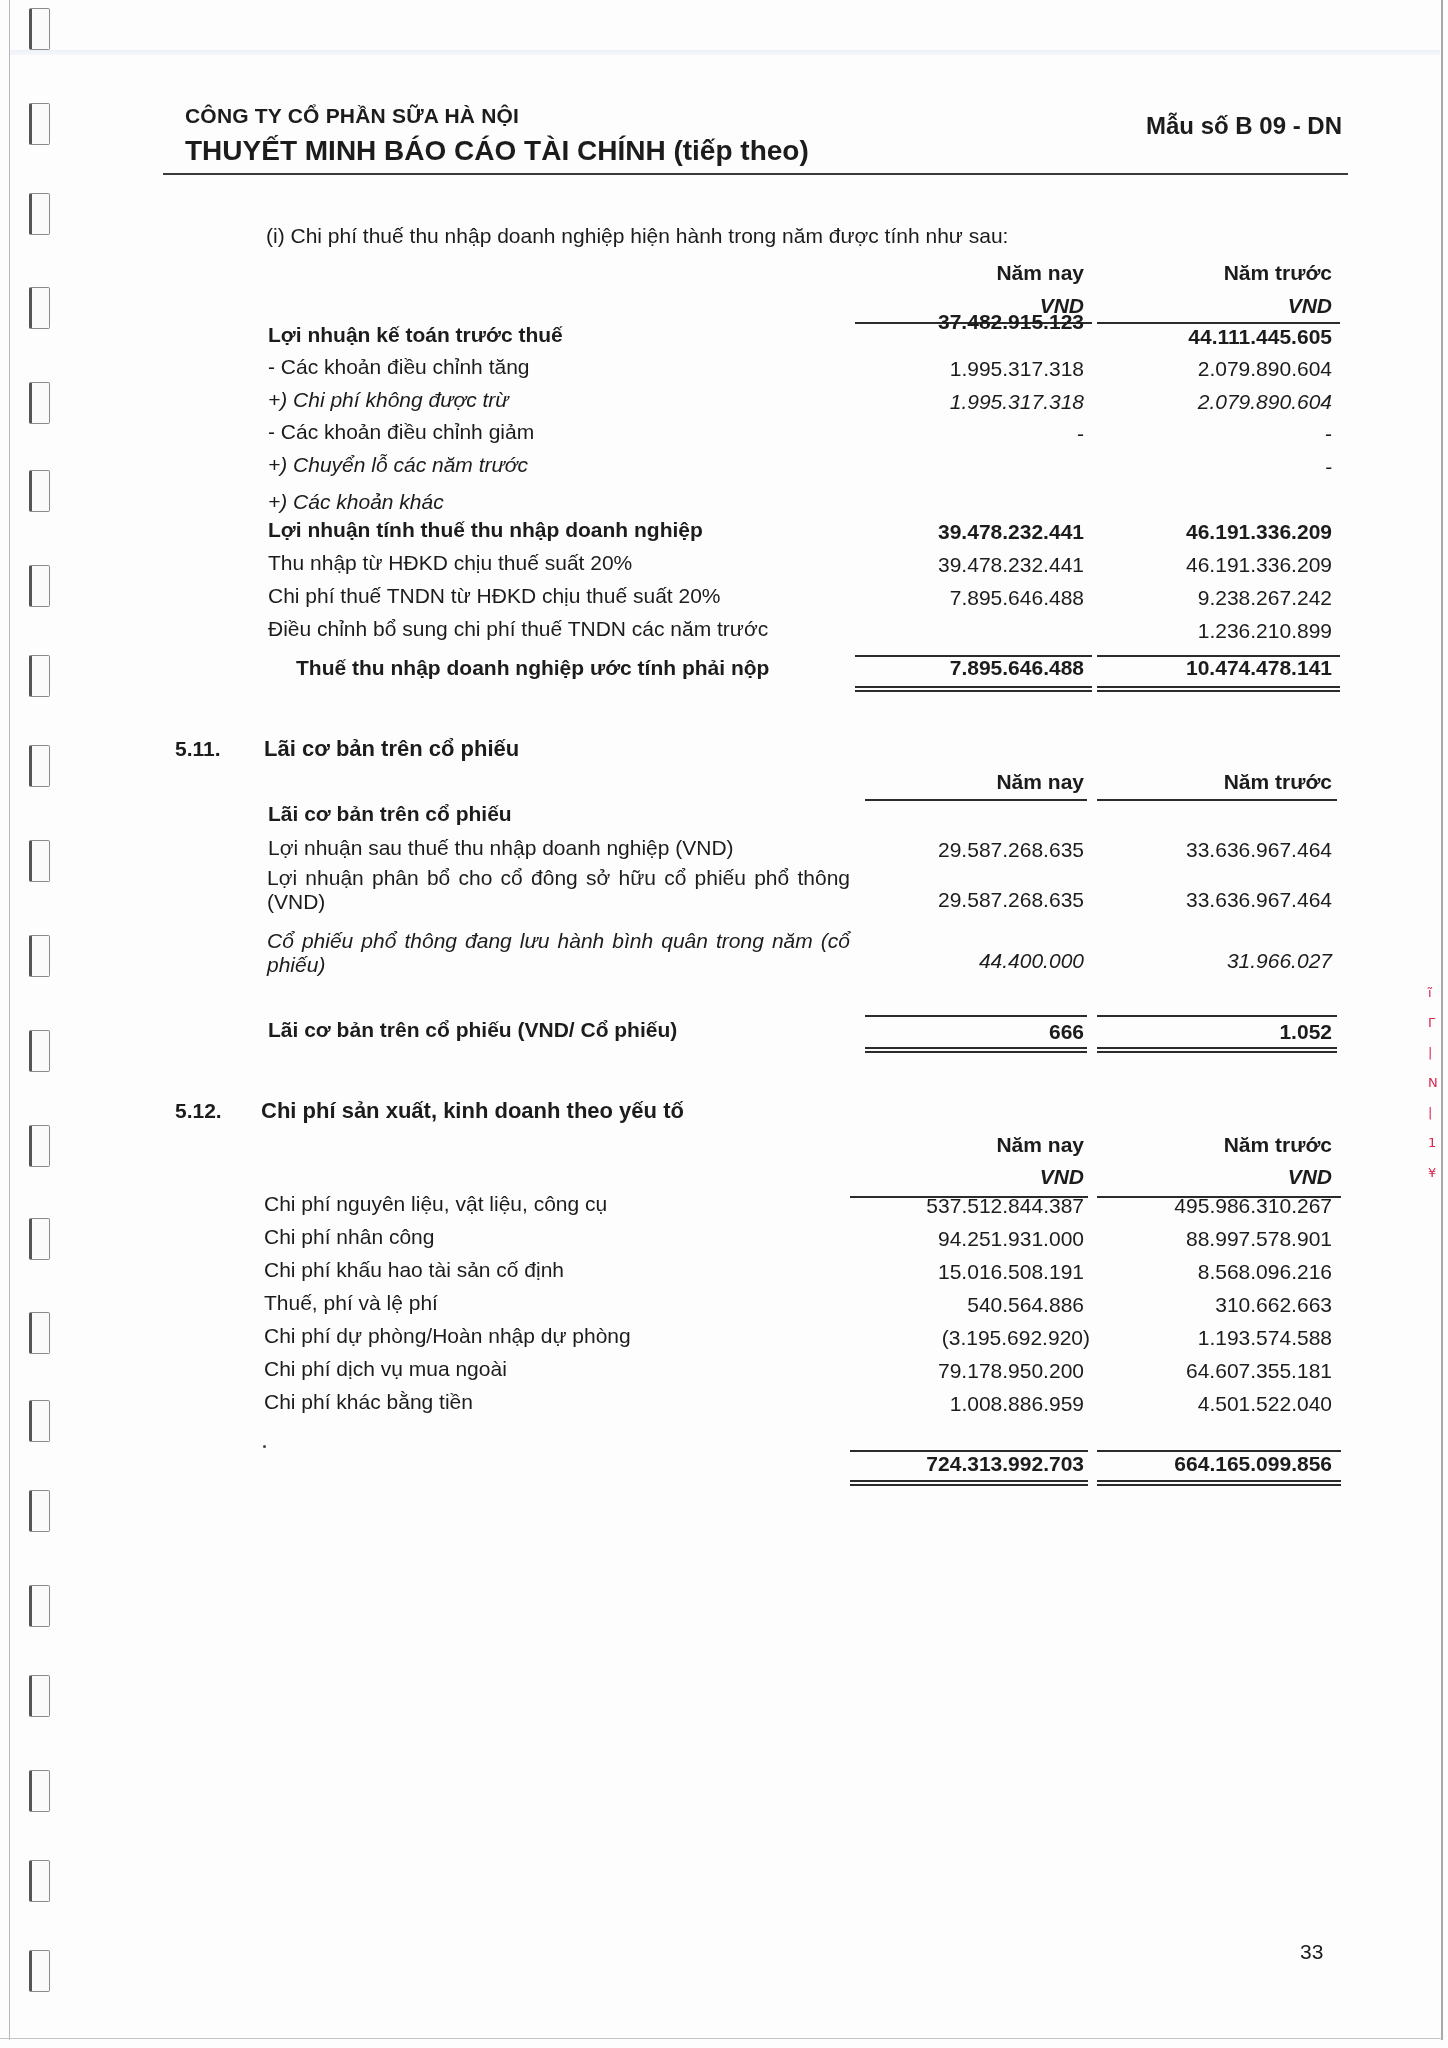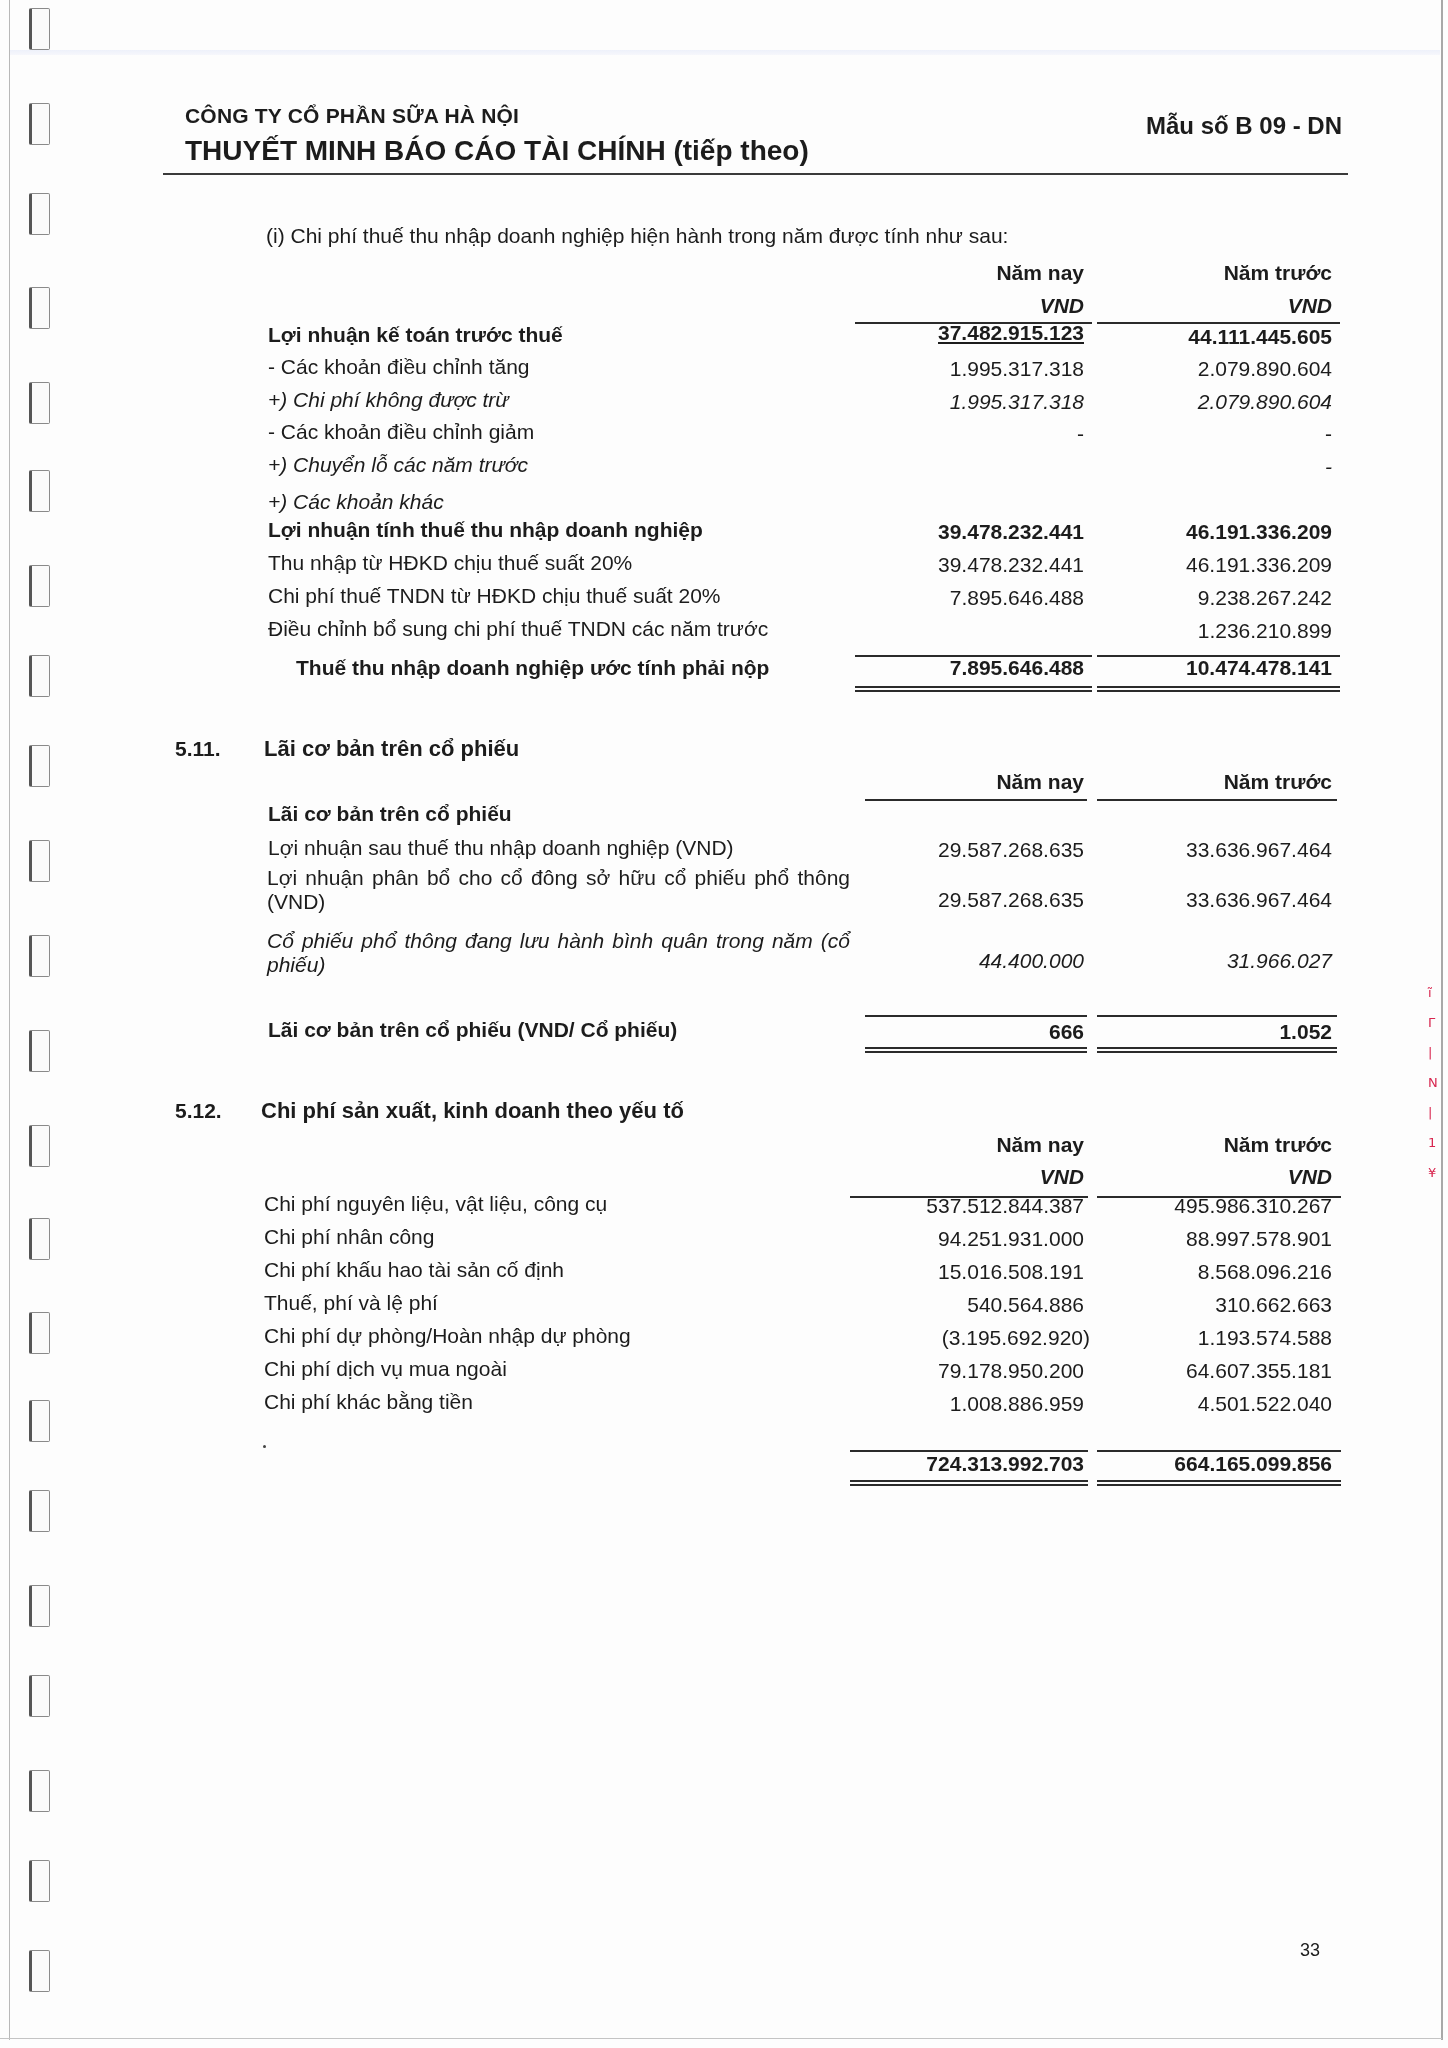--- a/index.html
+++ b/index.html
@@ -36,21 +36,21 @@
   .row-label { position: absolute; left: 268px; font-size: 21px; white-space: nowrap; }
   .row-val { position: absolute; font-size: 21px; text-align: right; white-space: nowrap; }
   .bold { font-weight: bold; }
   .italic { font-style: italic; }
 
   .sec-no { position: absolute; left: 175px; font-size: 21px; font-weight: bold; }
   .sec-title { position: absolute; left: 264px; font-size: 22px; font-weight: bold; }
 
   .wrap-label { position: absolute; left: 267px; width: 583px; font-size: 21px; line-height: 24px; text-align: justify; }
 
-  .page-num { left: 1300px; top: 1940px; font-size: 18px; }
+  .page-num { left: 1300px; top: 1940px; font-size: 21px; }
   .stamp-frag { position: absolute; left: 1428px; top: 985px; width: 12px; font-size: 13px; color: #d8264f; line-height: 15px; font-family: "DejaVu Sans", sans-serif; }
   .stray-dot { position: absolute; left: 263px; top: 1445px; width: 3px; height: 3px; background: #444; border-radius: 50%; }
 </style>
 </head>
 <body>
 
 <div class="page-edge-left"></div>
 <div class="page-edge-right"></div>
 <div class="page-edge-bottom"></div>
 <div class="scan-band"></div>
@@ -86,21 +86,21 @@
 
 <div class="abs intro">(i) Chi phí thuế thu nhập doanh nghiệp hiện hành trong năm được tính như sau:</div>
 <div class="colhead c1" style="top:261px;">Năm nay</div>
 <div class="colhead c2" style="top:261px;">Năm trước</div>
 <div class="colhead unit c1" style="top:294px;">VND</div>
 <div class="colhead unit c2" style="top:294px;">VND</div>
 <div class="rule r1" style="top:322px;"></div>
 <div class="rule r2" style="top:322px;"></div>
 <div id="tax-rows">
     <div class="row-label bold" style="top: 323px;">Lợi nhuận kế toán trước thuế</div>
-    <div class="row-val bold c1" style="top: 321px; text-decoration: underline;">37.482.915.123</div>
+    <div class="row-val bold c1" style="top: 310px;">37.482.915.123</div>
     <div class="row-val bold c2" style="top: 325px;">44.111.445.605</div>
     <div class="row-label" style="top: 355px;">- Các khoản điều chỉnh tăng</div>
     <div class="row-val c1" style="top: 357px;">1.995.317.318</div>
     <div class="row-val c2" style="top: 357px;">2.079.890.604</div>
     <div class="row-label italic" style="top: 388px;">+) Chi phí không được trừ</div>
     <div class="row-val italic c1" style="top: 390px;">1.995.317.318</div>
     <div class="row-val italic c2" style="top: 390px;">2.079.890.604</div>
     <div class="row-label" style="top: 420px;">- Các khoản điều chỉnh giảm</div>
     <div class="row-val c1" style="top: 422px;">-</div>
     <div class="row-val c2" style="top: 422px;">-</div>

